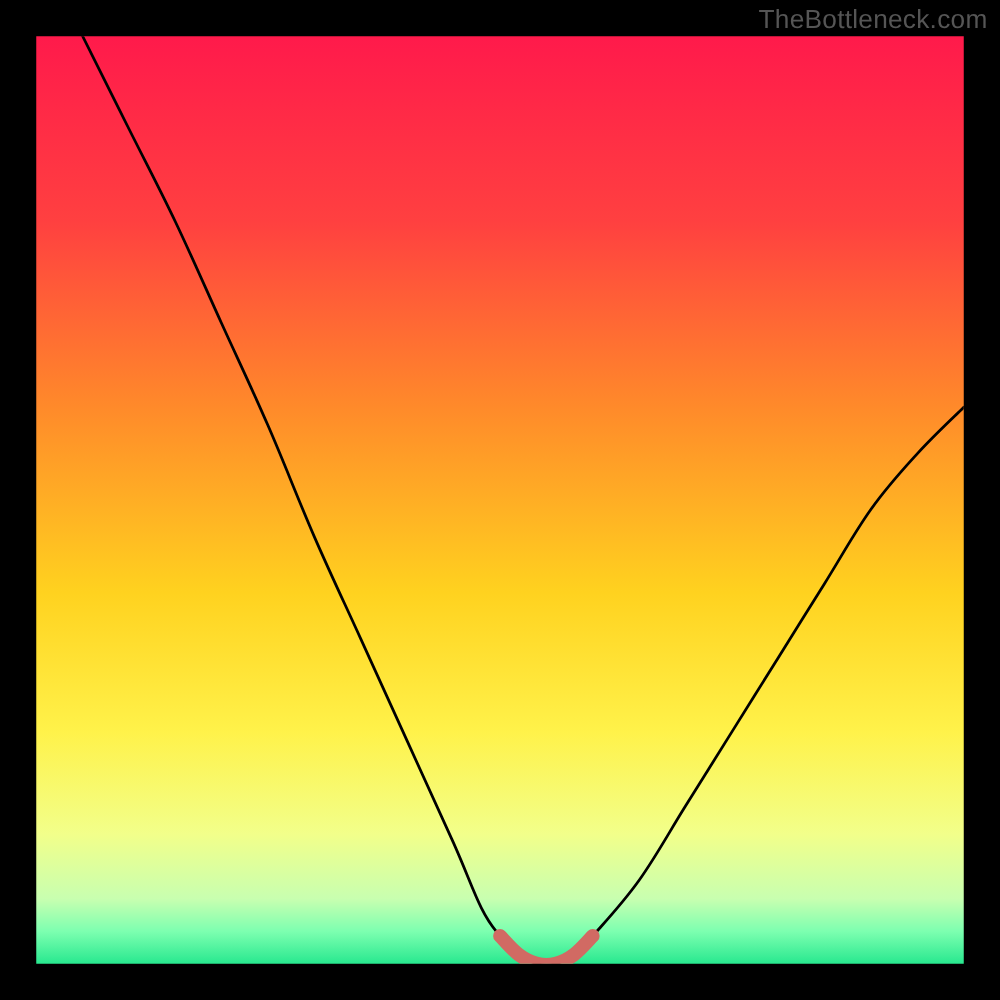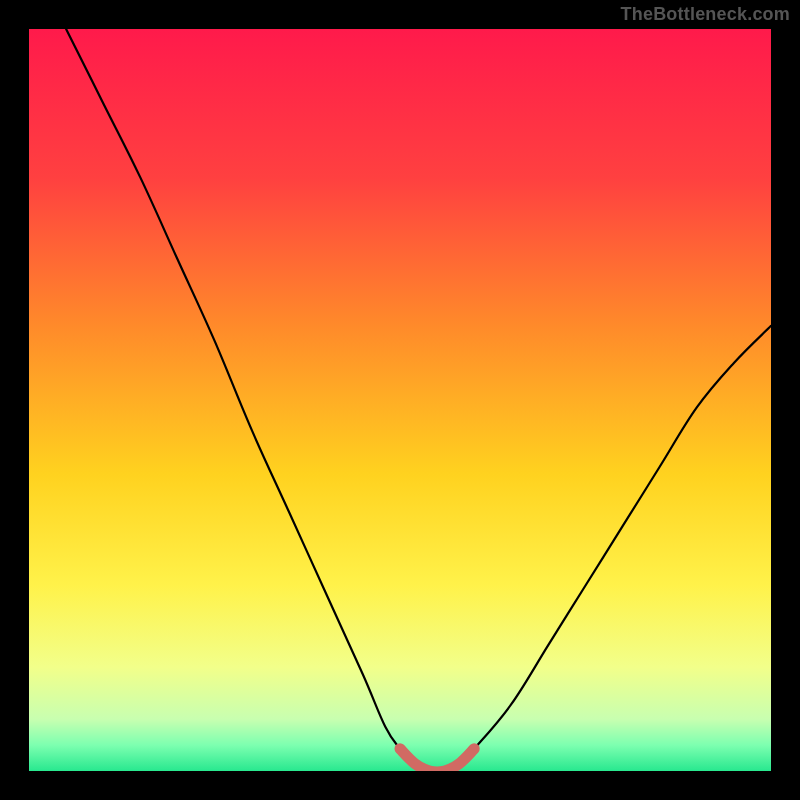--- a/index.html
+++ b/index.html
@@ -15,22 +15,22 @@
     position: relative;
     width: 800px;
     height: 800px;
     background: #000;
   }
   .watermark {
     position: absolute;
     top: 4px;
     right: 10px;
     color: #555;
-    font-size: 18px;
-    font-weight: 700;
+    font-size: 21px;
+    font-weight: 400;
     letter-spacing: 0.2px;
     z-index: 10;
     user-select: none;
   }
   svg {
     display: block;
   }
 </style>
 </head>
 <body>

